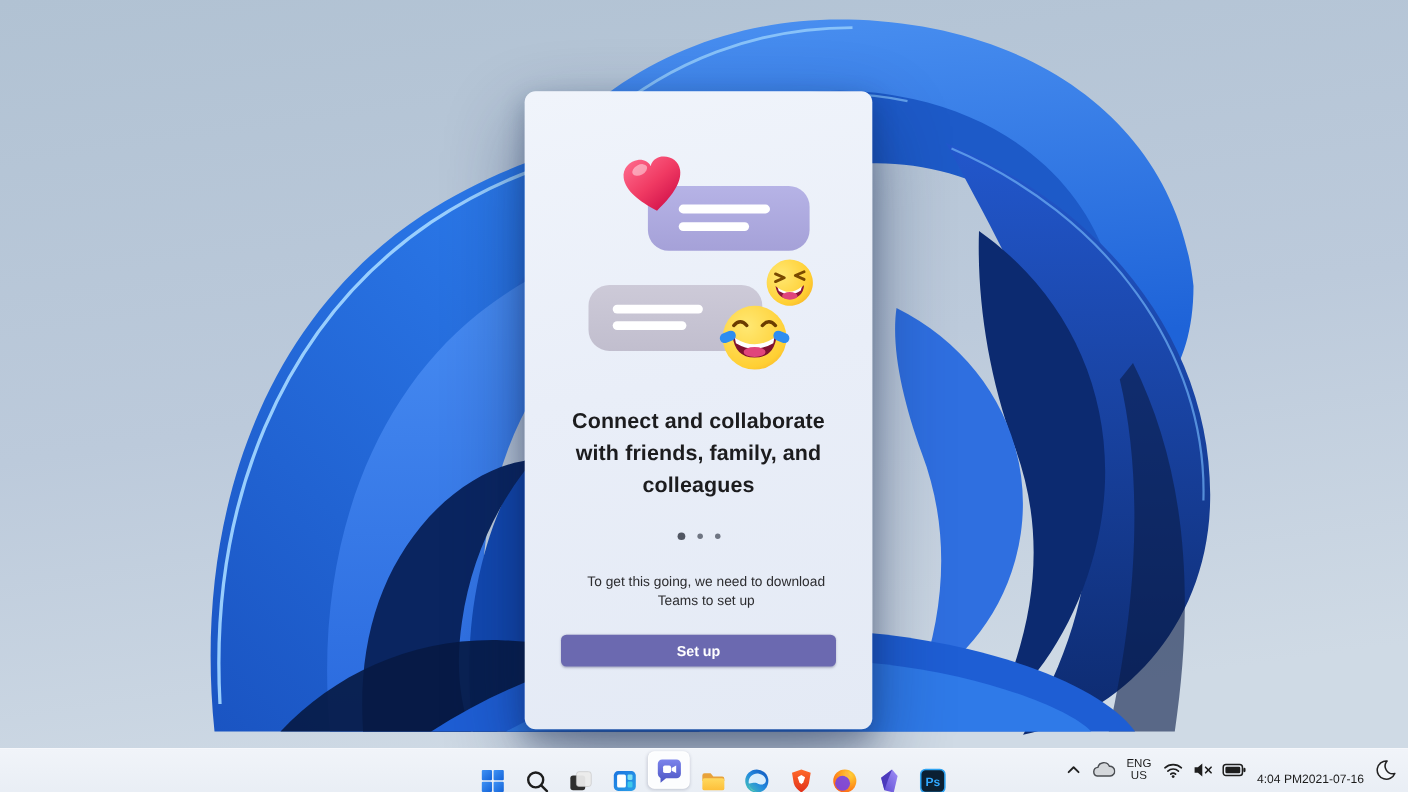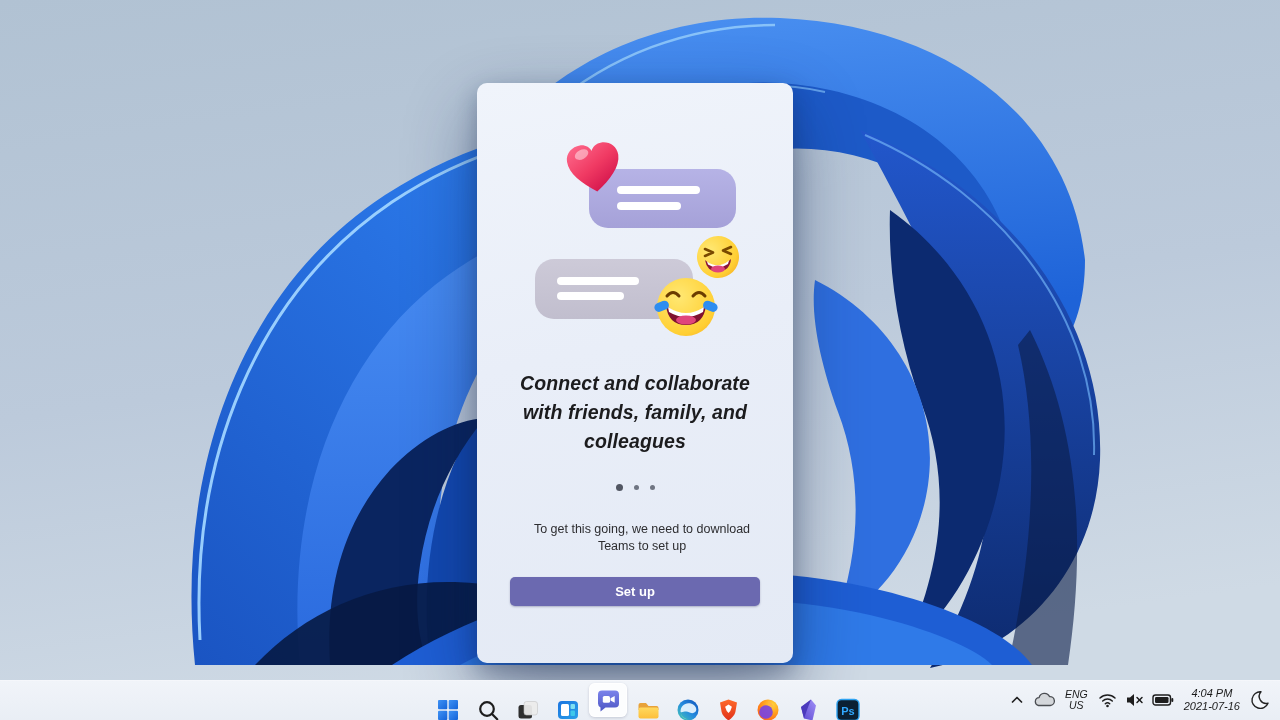--- a/index.html
+++ b/index.html
@@ -27,21 +27,21 @@
   .b1-l2 { left:28px; top:33px; width:64px; }
   .b2-l1 { left:22px; top:18px; width:82px; }
   .b2-l2 { left:22px; top:33px; width:67px; }
   .heart  { position:absolute; left:88px; top:57px; width:58px; height:56px; }
   .emoji-sm { position:absolute; left:218px; top:151px; width:46px; height:46px; }
   .emoji-lg { position:absolute; left:176px; top:191px; width:66px; height:66px; }
 
   .card-heading {
     position:absolute; top:286px; left:0; right:0; padding:0 26px;
     text-align:center; font-size:19.5px; font-weight:bold; line-height:29px;
-    color:#1c1c1e; letter-spacing:.1px;font-style:italic;
+    color:#1c1c1e; letter-spacing:.1px;
   }
   .dots { position:absolute; top:399px; left:0; right:0; display:flex;
     justify-content:center; align-items:center; gap:11px; height:10px; }
   .dot { width:5px; height:5px; border-radius:50%; background:#6f7582; }
   .dot.active { width:7px; height:7px; background:#515662; }
   .card-body {
     position:absolute; top:438px; left:14px; right:0; padding:0 36px;
     text-align:center; font-size:12.5px; line-height:17px; color:#2d2d30;
   }
   .setup-btn {
@@ -64,25 +64,25 @@
   }
   .tb-item { width:40px; height:40px; display:flex; align-items:center;
     justify-content:center; border-radius:6px; cursor:pointer;margin-top:20px; }
   .tb-item.active { width:38px; height:34px; margin:0 1px; background:#fcfdfe;
     box-shadow:0 1px 3px rgba(20,30,60,.18), inset 0 0 0 1px rgba(255,255,255,.8); }
   .tb-tray {
     position:absolute; right:6px; bottom:0; height:40px;
     display:flex; align-items:center;
   }
   .tray-btn { height:32px; display:flex; align-items:center; justify-content:center;
-    gap:3px; padding:0 4px; border-radius:4px; cursor:pointer;font-style:italic; }
+    gap:3px; padding:0 4px; border-radius:4px; cursor:pointer; }
   .lang { flex-direction:column; gap:0; font-size:10.5px; line-height:11px;
     color:#1b1b1b; text-align:center; padding:0 6px; }
-  .clock { flex-direction:column; gap:0; font-size:11px; line-height:13px;
-    color:#1b1b1b; text-align:right; align-items:center; padding:0 6px; }
+  .clock { flex-direction:row; gap:0; font-size:11px; line-height:13px;
+    color:#1b1b1b; text-align:right; align-items:flex-end; padding:0 6px; }
 </style>
 </head>
 <body>
 
 <div class="wallpaper">
   <svg width="1280" height="720" viewBox="0 0 1280 720">
     <defs>
       <linearGradient id="bgG" x1="0" y1="0" x2="0.25" y2="1">
         <stop offset="0" stop-color="#b1c2d3"></stop>
         <stop offset="0.55" stop-color="#bccadb"></stop>

